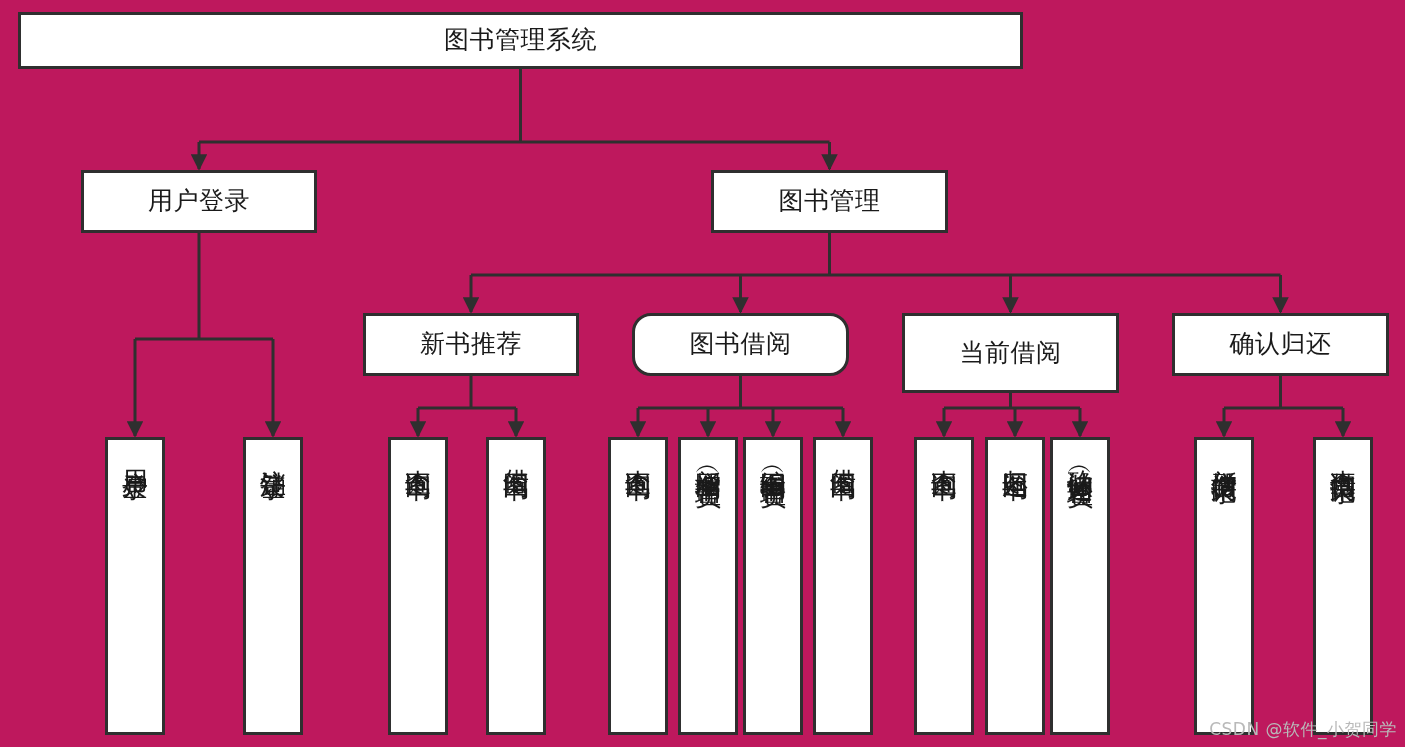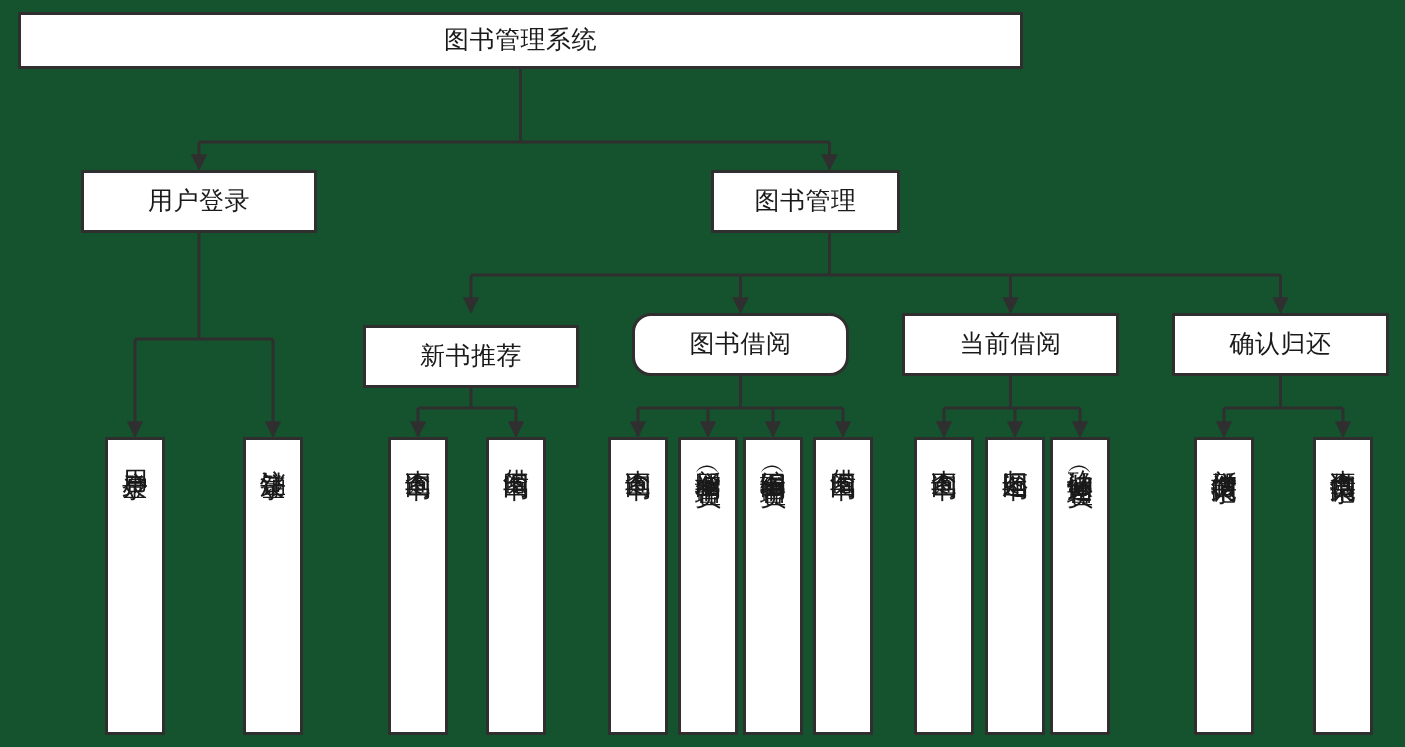--- a/index.html
+++ b/index.html
@@ -7,21 +7,21 @@
     padding: 0;
     background: #ffffff;
   }
   body {
     font-family: "DejaVu Sans", "Liberation Sans", sans-serif;
   }
   #canvas {
     position: relative;
     width: 1405px;
     height: 747px;
-    background: #14532d;
+    background: #be185d;
     overflow: hidden;
   }
   #edges {
     position: absolute;
     left: 0;
     top: 0;
     width: 1405px;
     height: 747px;
   }
   .node {
@@ -115,30 +115,30 @@
       </g>
   </svg>
 
   <div id="nodes">
       <div class="node h root" style="left: 18px; top: 12px; width: 1005px; height: 57px;">
         <span class="lbl">图书管理系统</span>
       </div>
       <div class="node h" style="left: 81px; top: 170px; width: 236px; height: 63px;">
         <span class="lbl">用户登录</span>
       </div>
-      <div class="node h" style="left: 711px; top: 170px; width: 189px; height: 63px;">
+      <div class="node h" style="left: 711px; top: 170px; width: 237px; height: 63px;">
         <span class="lbl">图书管理</span>
       </div>
-      <div class="node h" style="left: 363px; top: 313px; width: 216px; height: 63px; margin-top: 12px;">
+      <div class="node h" style="left: 363px; top: 313px; width: 216px; height: 63px;">
         <span class="lbl">新书推荐</span>
       </div>
       <div class="node h" style="left: 632px; top: 313px; width: 217px; height: 63px; border-radius: 19px;">
         <span class="lbl">图书借阅</span>
       </div>
-      <div class="node h" style="left: 902px; top: 313px; width: 217px; height: 63px;">
+      <div class="node h" style="left: 902px; top: 313px; width: 217px; height: 80px;">
         <span class="lbl">当前借阅</span>
       </div>
       <div class="node h" style="left: 1172px; top: 313px; width: 217px; height: 63px;">
         <span class="lbl">确认归还</span>
       </div>
       <div class="node v" style="left: 105px; top: 437px; width: 60px; height: 298px;">
         <span class="lbl">用户登录</span>
       </div>
       <div class="node v" style="left: 243px; top: 437px; width: 60px; height: 298px;">
         <span class="lbl">注销登录</span>
@@ -171,13 +171,14 @@
         <span class="lbl">确认归还（管理员）</span>
       </div>
       <div class="node v" style="left: 1194px; top: 437px; width: 60px; height: 298px;">
         <span class="lbl">新增借阅记录</span>
       </div>
       <div class="node v" style="left: 1313px; top: 437px; width: 60px; height: 298px;">
         <span class="lbl">查询借阅记录</span>
       </div>
     </div>
 
+  <div id="watermark">CSDN @软件_小贺同学</div>
 </div>
 
 </body></html>

